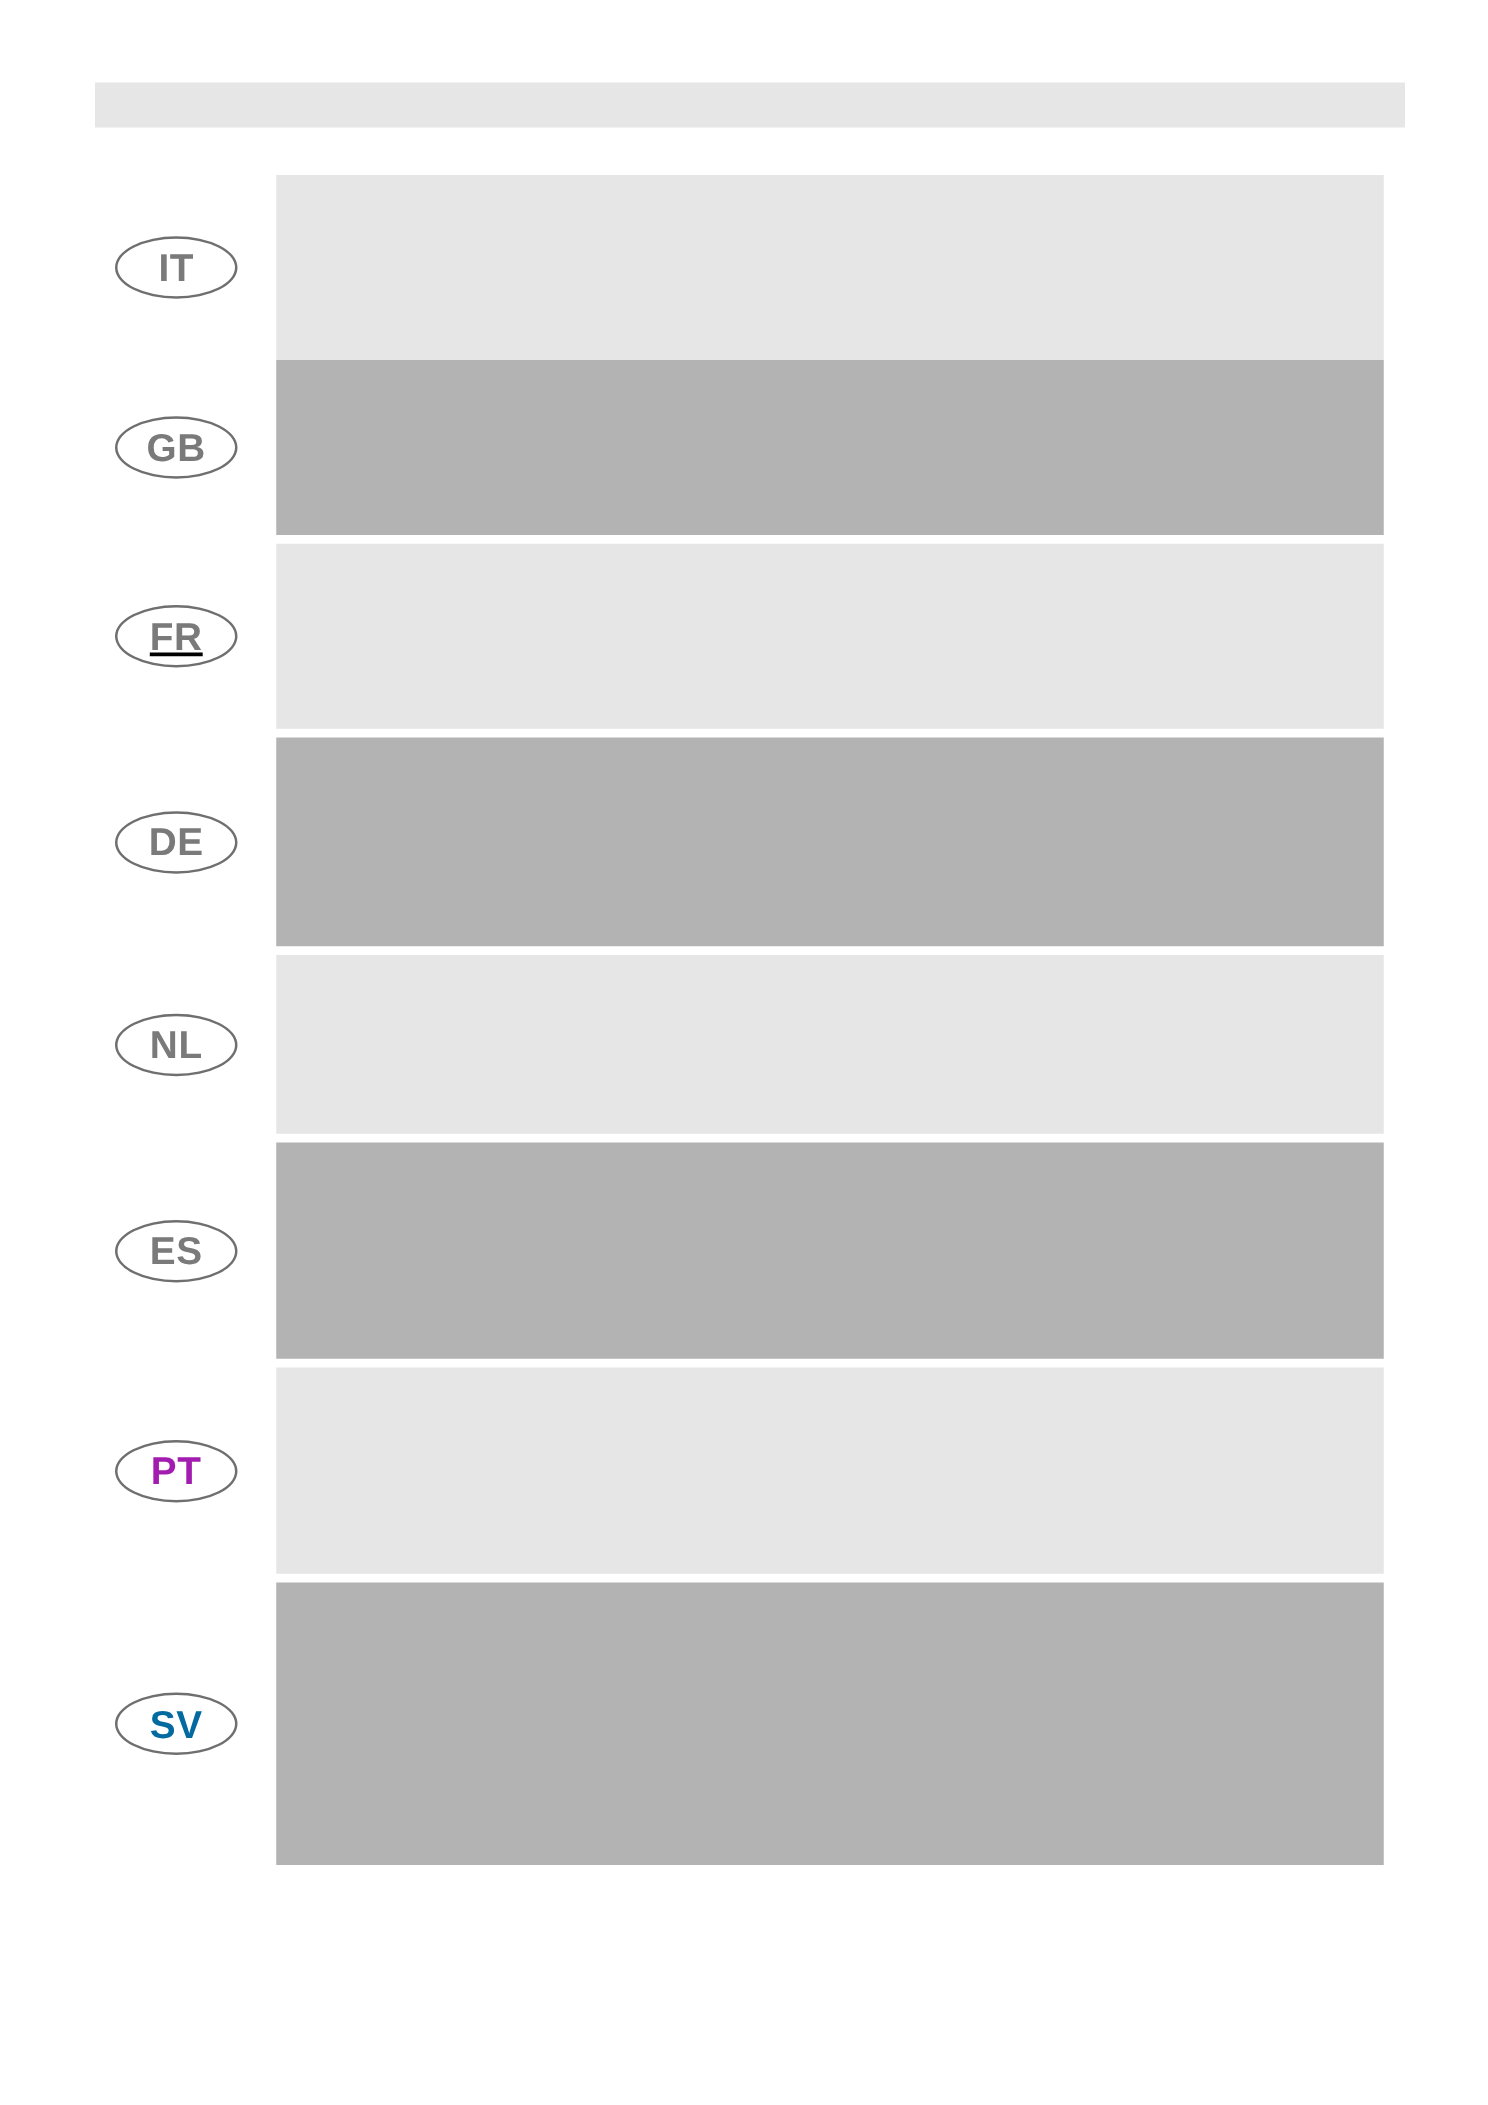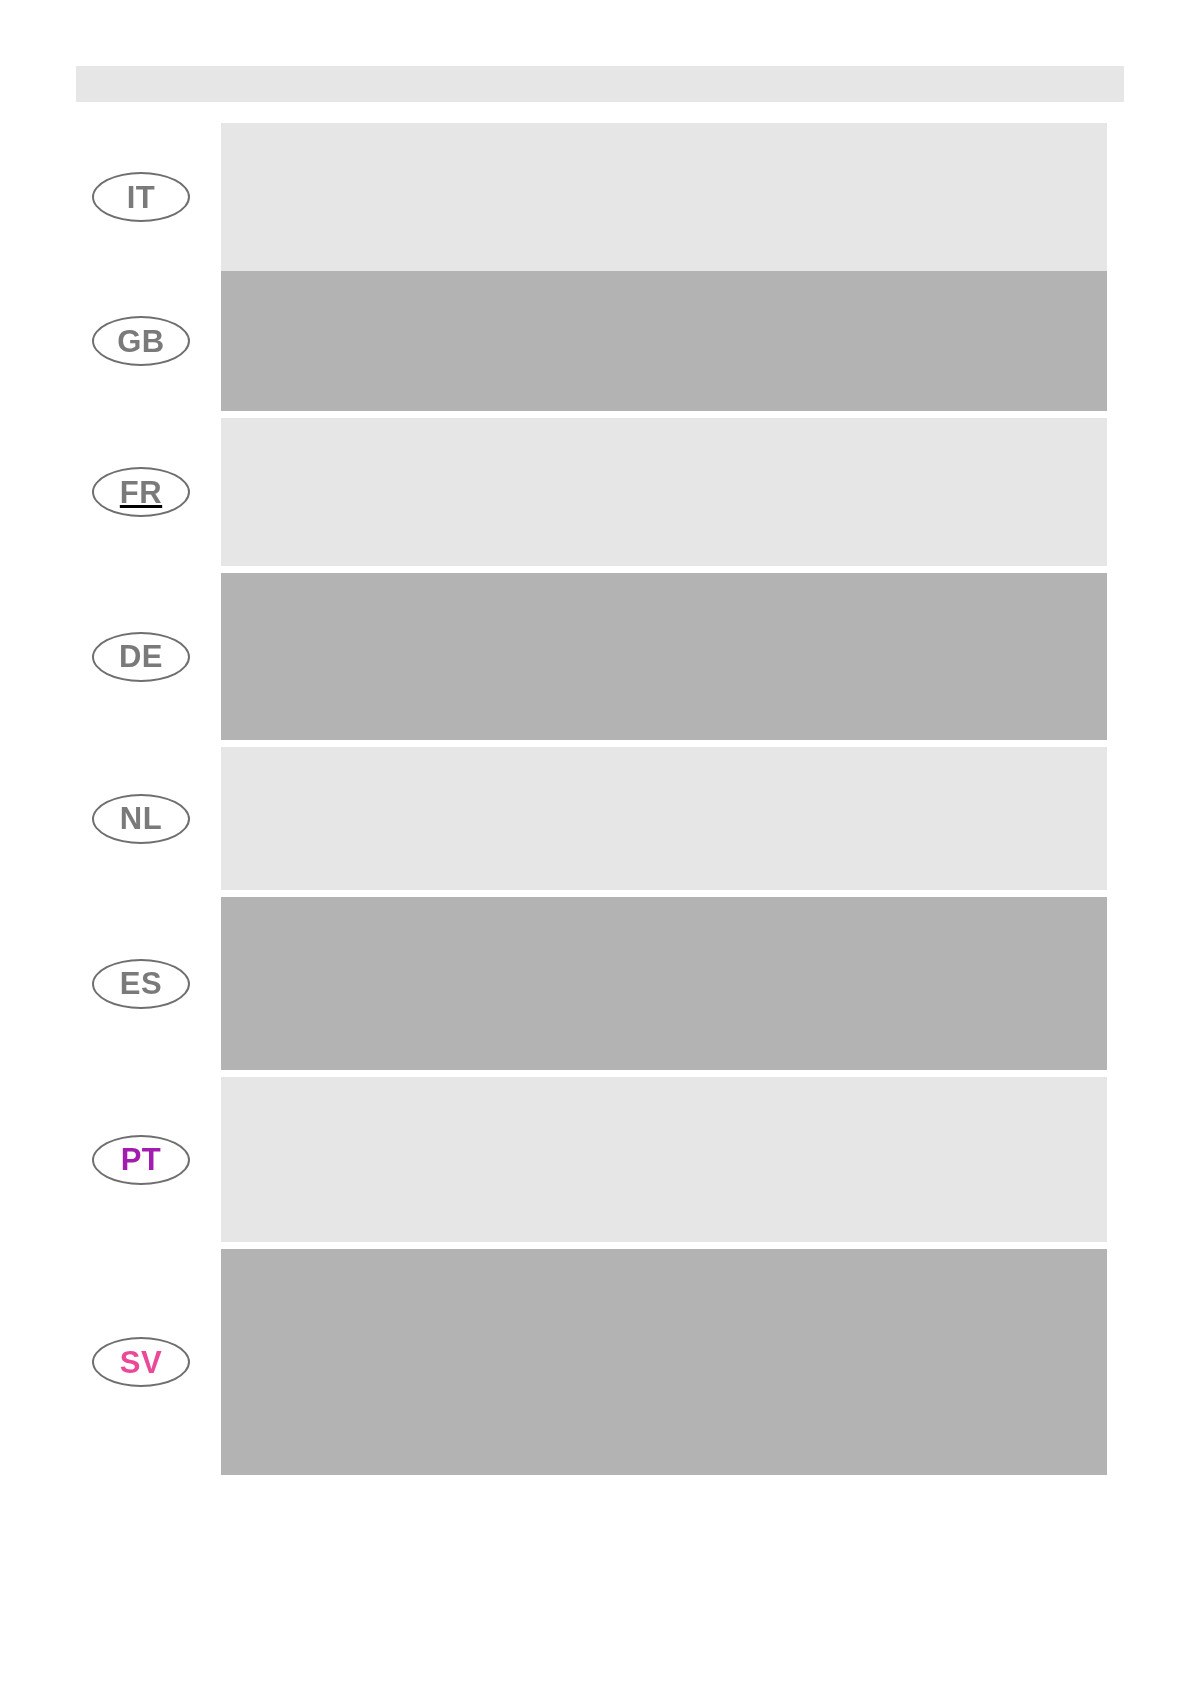--- a/index.html
+++ b/index.html
@@ -36,21 +36,21 @@
     padding-left: 12px;
     font-size: 13px;
     color: #8c8c8c;
     white-space: nowrap;
   }
 
   
   .rows {
     position: absolute;
     left: 0;
-    top: 115px;
+    top: 132px;
     width: 1190px;
     height: 1365px;
   }
 
   .row {
     position: absolute;
     left: 0;
     width: 1190px;
   }
 
@@ -180,21 +180,21 @@
             <span class="badge-label" style="color: #a21caf;">PT</span>
           </div>
         </div>
         <div class="bar-track">
           <div class="bar" style="width: 886px; background: rgb(230, 230, 230);"></div>
         </div>
       </div>
       <div class="row" style="top: 1134px; height: 226px;">
         <div class="badge-cell">
           <div class="badge" style="border-color: rgb(111, 111, 111);">
-            <span class="badge-label" style="color: #ec4899;">SV</span>
+            <span class="badge-label" style="color: #0369a1;">SV</span>
           </div>
         </div>
         <div class="bar-track">
           <div class="bar" style="width: 886px; background: rgb(179, 179, 179);"></div>
         </div>
       </div>
     </div>
 
 </div>
 

